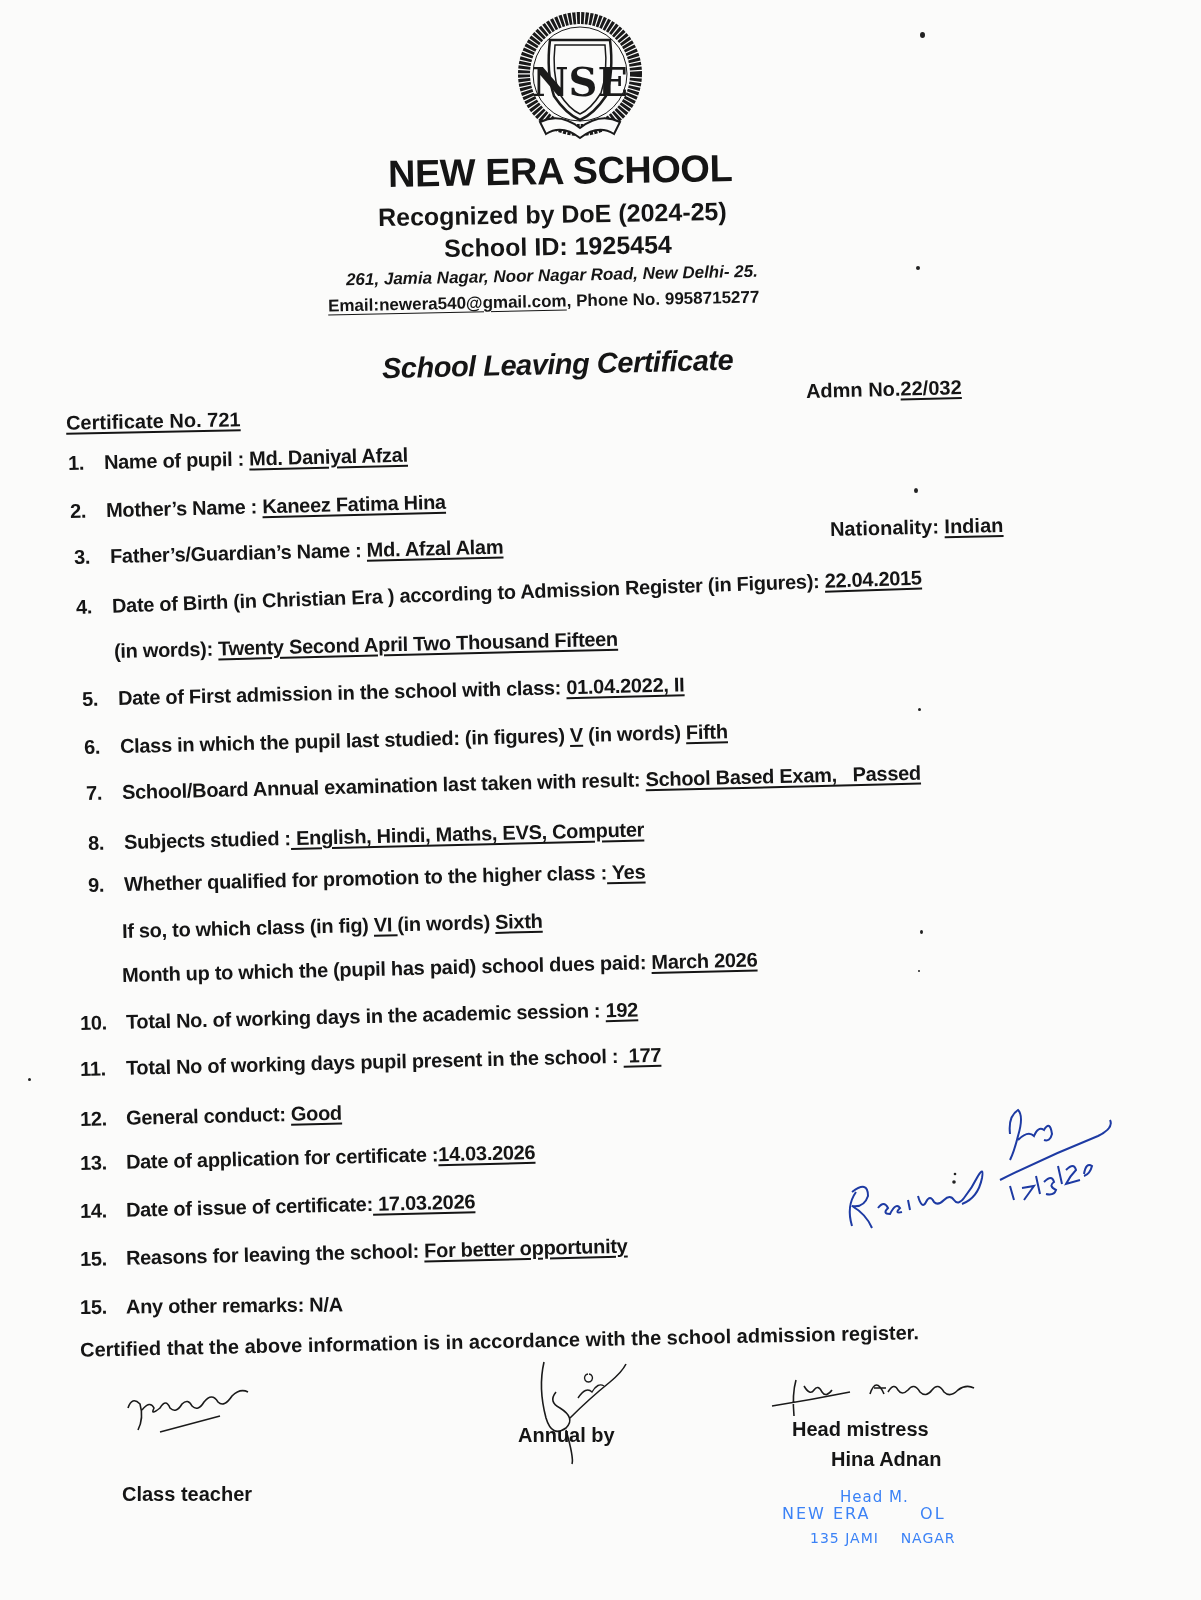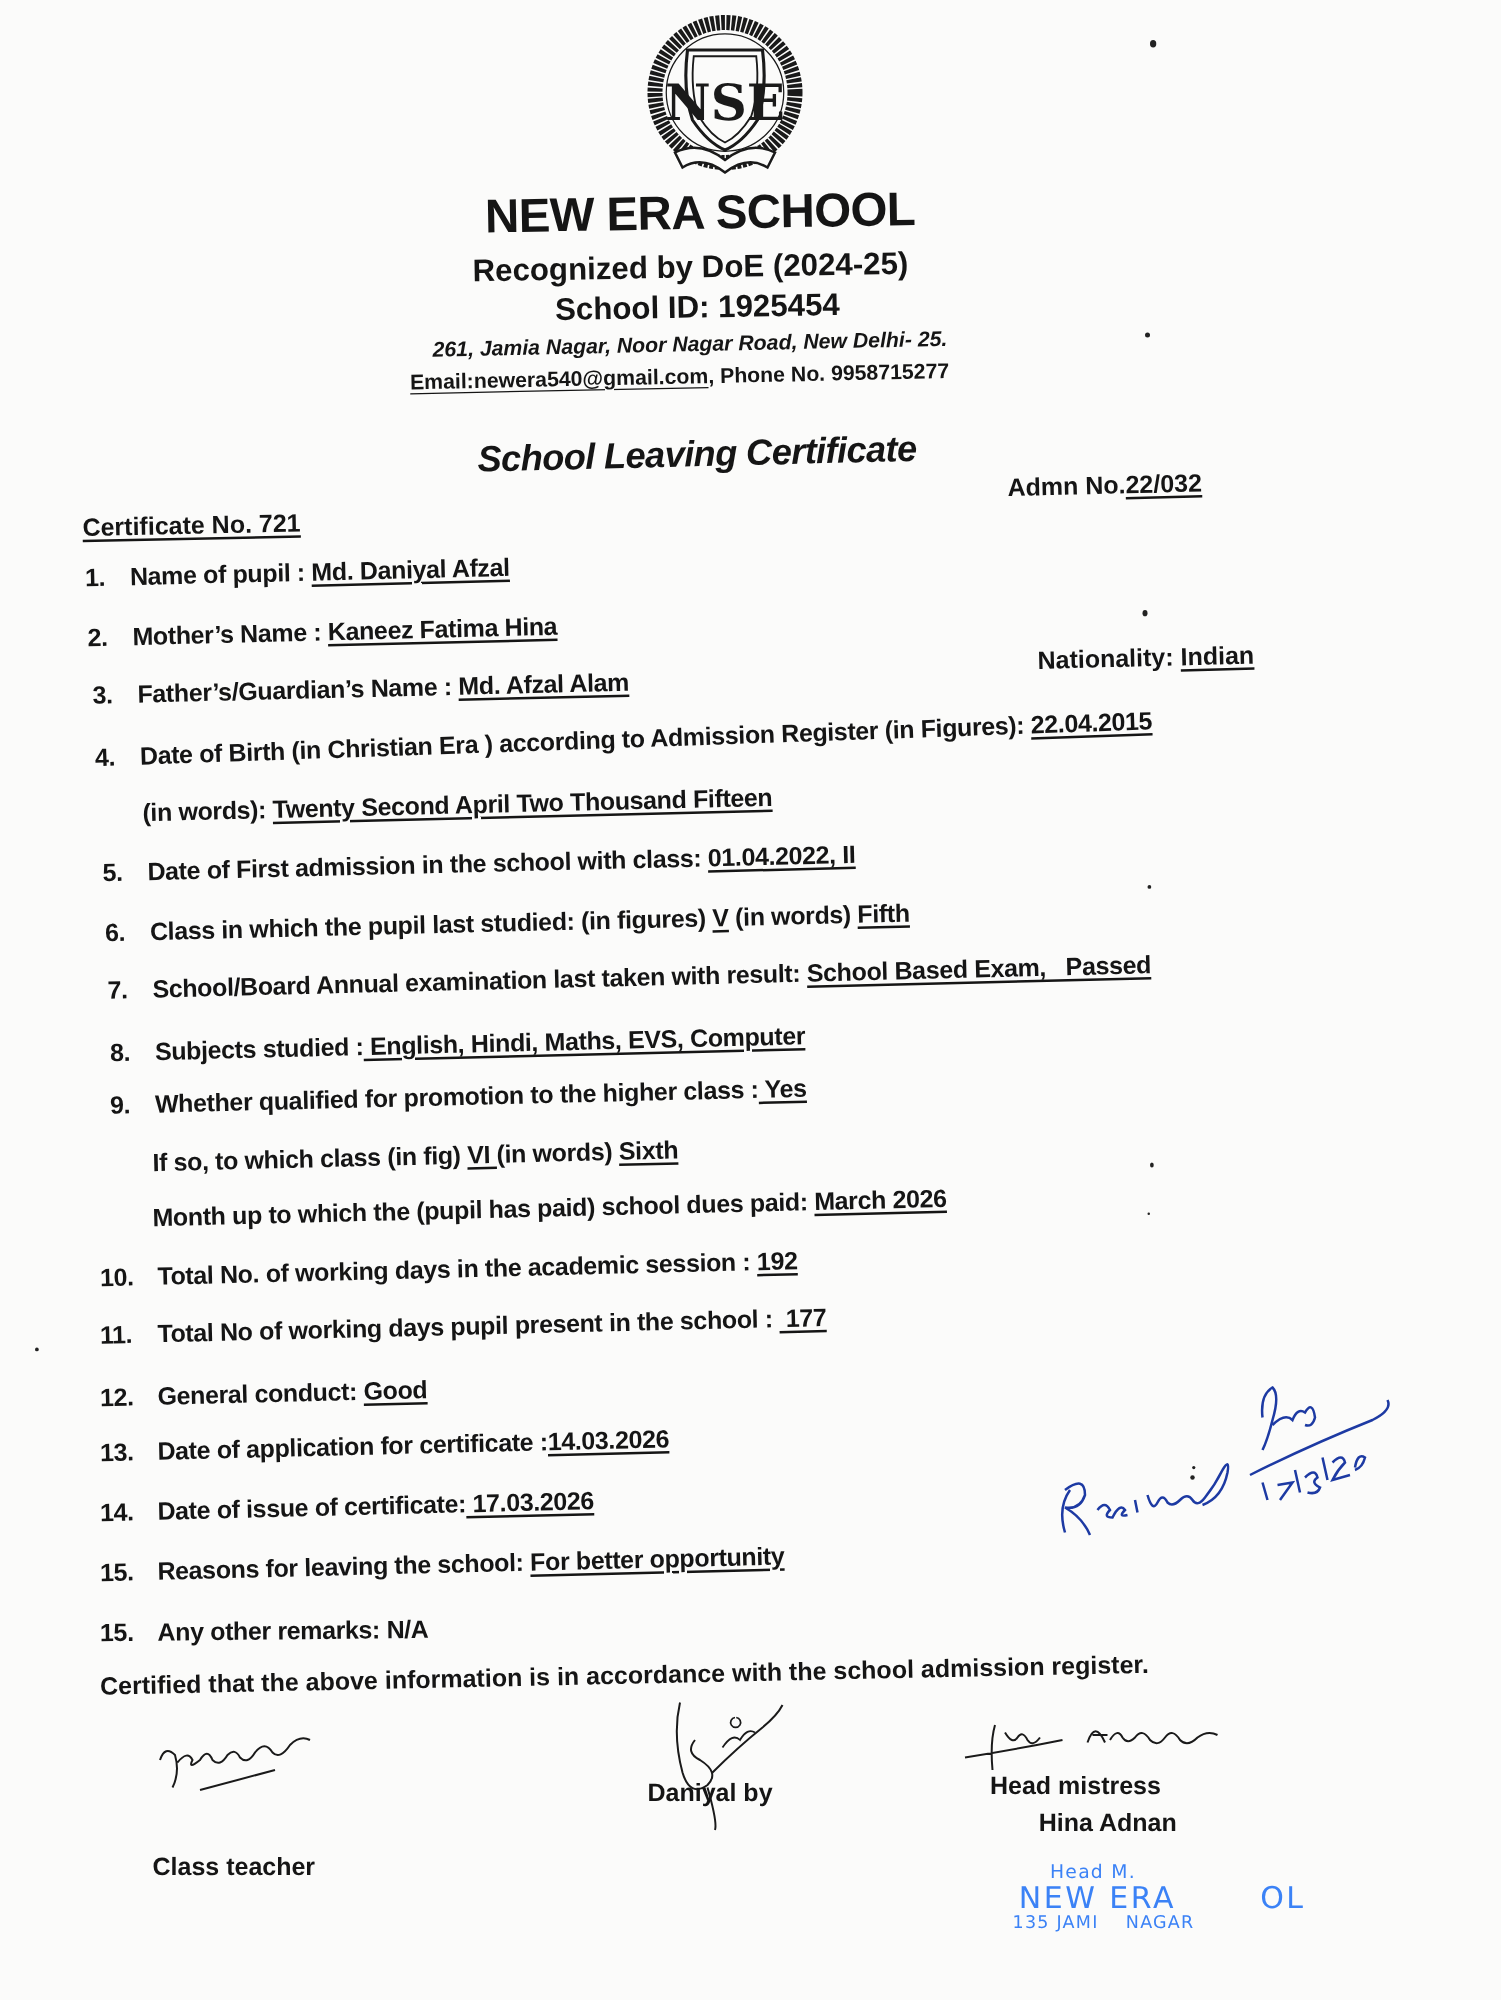--- a/index.html
+++ b/index.html
@@ -34,21 +34,21 @@
   #certified { left: 80px; top: 1330px; font-size: 20px; font-weight: bold; transform: rotate(-1.2deg); }
 
   .sig-label { font-size: 20px; font-weight: bold; }
   #class-teacher { left: 122px; top: 1483px; }
   #checked-by { left: 518px; top: 1424px; }
   #head-role { left: 792px; top: 1418px; }
   #head-name { left: 831px; top: 1448px; }
 
   .stamp { color: #3b82f6; font-family: "DejaVu Sans", sans-serif; letter-spacing: 1px; }
   #stamp1 { left: 840px; top: 1488px; font-size: 15px; }
-  #stamp2 { left: 815px; top: 1504px; font-size: 24px; letter-spacing: 2px; }
+  #stamp2 { left: 782px; top: 1504px; font-size: 16px; letter-spacing: 2px; }
   #stamp3 { left: 810px; top: 1530px; font-size: 14px; }
 
   .specks span { position: absolute; background: #222; border-radius: 50%; }
   svg.sig { position: absolute; overflow: visible; }
 </style>
 </head>
 <body>
 
 <svg id="logo" class="abs" viewBox="0 0 140 132">
   <circle cx="70" cy="62" r="56" fill="none" stroke="#1a1a1a" stroke-width="12" stroke-dasharray="3 1.2"></circle>
@@ -114,21 +114,21 @@
 <svg class="sig" style="left:120px;top:1378px;" width="150" height="60">
   <path d="M8 30 Q12 18 20 26 Q24 40 18 52 M22 32 Q30 22 34 30 Q30 38 40 30 Q46 20 50 30 Q56 36 62 26 Q68 20 72 28 Q78 34 84 24 Q92 14 98 24 Q104 30 112 18 Q120 10 128 14" fill="none" stroke="#1a1a1a" stroke-width="1.6"></path>
   <path d="M40 54 Q70 46 100 38" fill="none" stroke="#1a1a1a" stroke-width="1.6"></path>
 </svg>
 <div id="class-teacher" class="abs sig-label">Class teacher</div>
 
 <svg class="sig" style="left:530px;top:1358px;" width="110" height="110">
   <path d="M14 4 Q8 30 16 60 Q22 80 36 70 Q46 60 30 50 Q18 44 26 34 M36 72 Q44 100 42 106 M40 60 Q60 40 80 24 Q92 14 96 6" fill="none" stroke="#1a1a1a" stroke-width="1.6"></path>
   <path d="M48 40 Q56 28 62 34 Q68 24 74 28 M58 16 a4 4 0 1 0 1 0" fill="none" stroke="#1a1a1a" stroke-width="1.4"></path>
 </svg>
-<div id="checked-by" class="abs sig-label">Daniyal by</div>
+<div id="checked-by" class="abs sig-label">Annual by</div>
 
 <svg class="sig" style="left:770px;top:1370px;" width="230" height="48">
   <path d="M2 36 Q40 30 80 22 M26 10 Q22 24 24 46 M34 16 Q40 26 44 20 Q48 14 52 22 Q56 28 62 20 M100 24 Q106 6 114 24 M104 18 L116 18 M118 22 Q124 12 128 20 Q132 26 138 20 Q144 12 150 22 Q156 28 162 20 Q168 12 174 22 Q180 28 188 20 Q196 14 204 18" fill="none" stroke="#1a1a1a" stroke-width="1.6"></path>
 </svg>
 <div id="head-role" class="abs sig-label">Head mistress</div>
 <div id="head-name" class="abs sig-label">Hina Adnan</div>
 
 <div id="stamp1" class="abs stamp">Head M.</div>
 <div id="stamp2" class="abs stamp" style="white-space:pre">NEW ERA       OL</div>
 <div id="stamp3" class="abs stamp" style="white-space:pre">135 JAMI    NAGAR</div>

